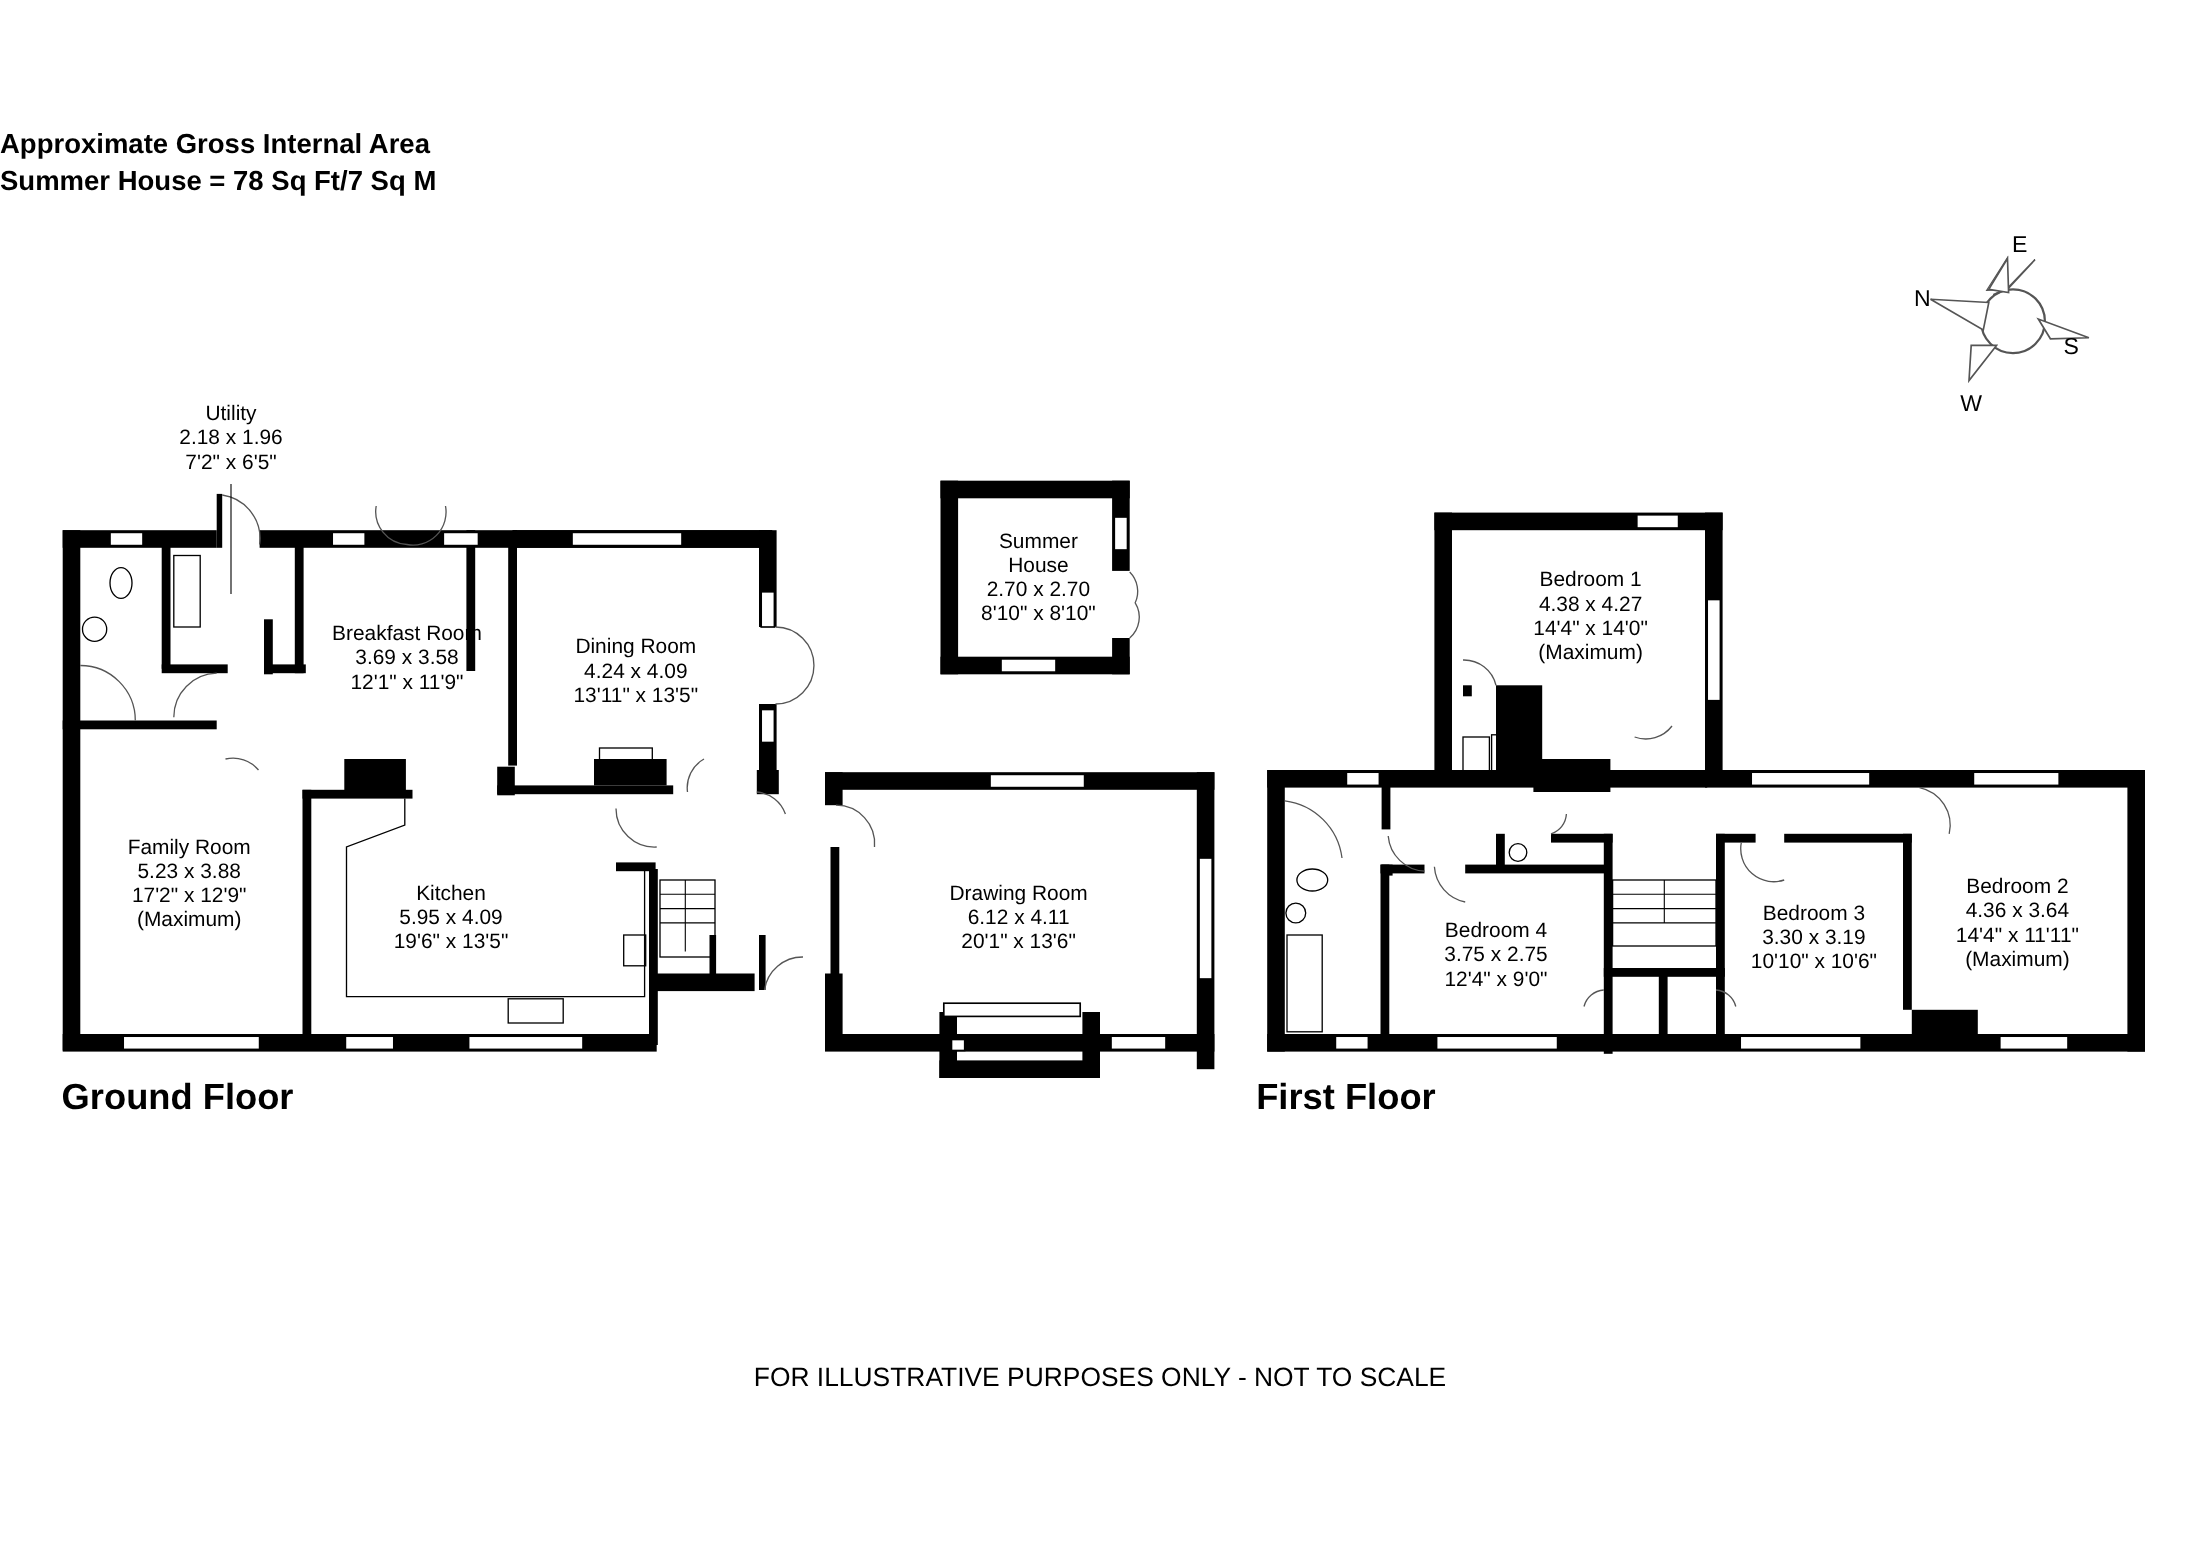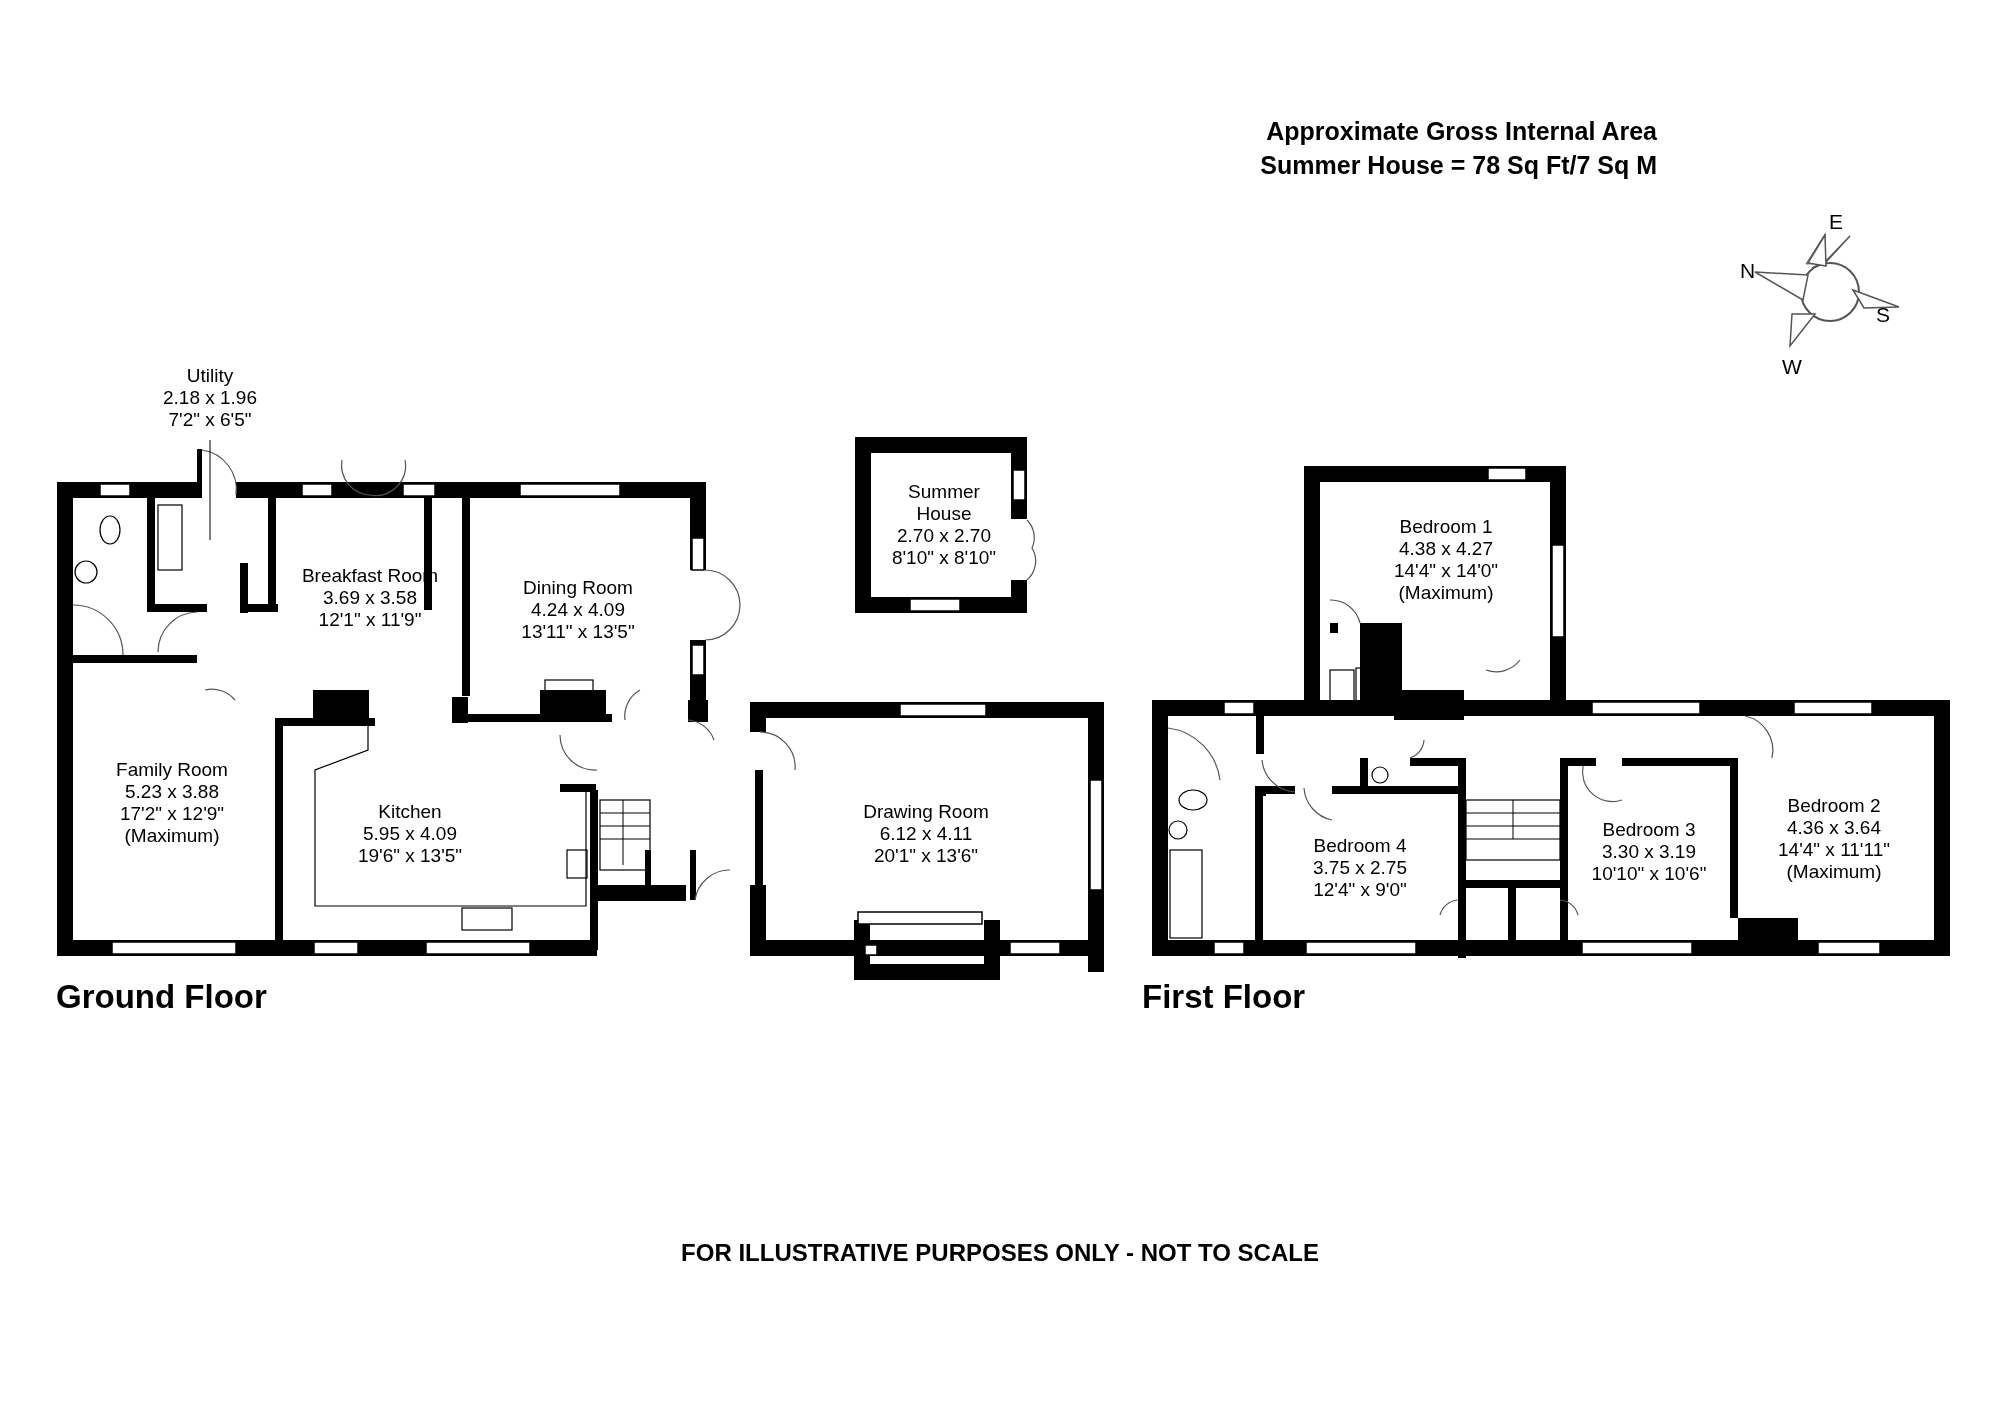--- a/index.html
+++ b/index.html
@@ -1,19 +1,19 @@
 <!DOCTYPE html>
 <html><head>
 <meta charset="utf-8">
 <style>
   html, body { margin: 0; padding: 0; background: #ffffff; }
   body { width: 2000px; height: 1413px; position: relative; overflow: hidden; font-family: "Liberation Sans", "DejaVu Sans", sans-serif; color: #000; }
-  .header { position: absolute; left: 0; width: 1657px; top: 114px; text-align: right; font-weight: bold; font-size: 25px; line-height: 34px; }
+  .header { position: absolute; left: 0; width: 1657px; top: 114px; text-align: left; font-weight: bold; font-size: 25px; line-height: 34px; }
   .footer { position: absolute; left: 0; width: 2000px; top: 1236px; text-align: center; font-size: 24px; line-height: 34px; }
-  .footer .bold { font-weight: bold; }
+  .footer .bold { font-weight: normal; }
   .floor-title { position: absolute; font-weight: bold; font-size: 33px; }
   svg { position: absolute; left: 0; top: 0; }
   .lbl { font-size: 19px; text-anchor: middle; fill: #000; font-family: "Liberation Sans", "DejaVu Sans", sans-serif; }
   .compass-lbl { font-size: 21px; fill: #000; font-family: "Liberation Sans", "DejaVu Sans", sans-serif; }
   .wall { fill: #000; }
   .win { fill: #fff; stroke: #000; stroke-width: 1.5; }
   .thin { fill: none; stroke: #000; stroke-width: 1.2; }
   .arc { fill: none; stroke: #555; stroke-width: 1.2; }
 </style>
 </head>

